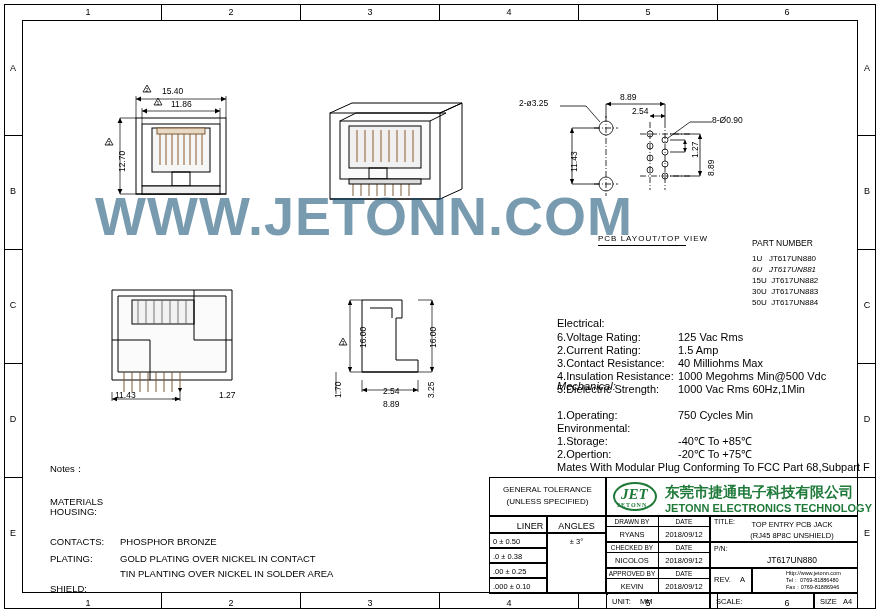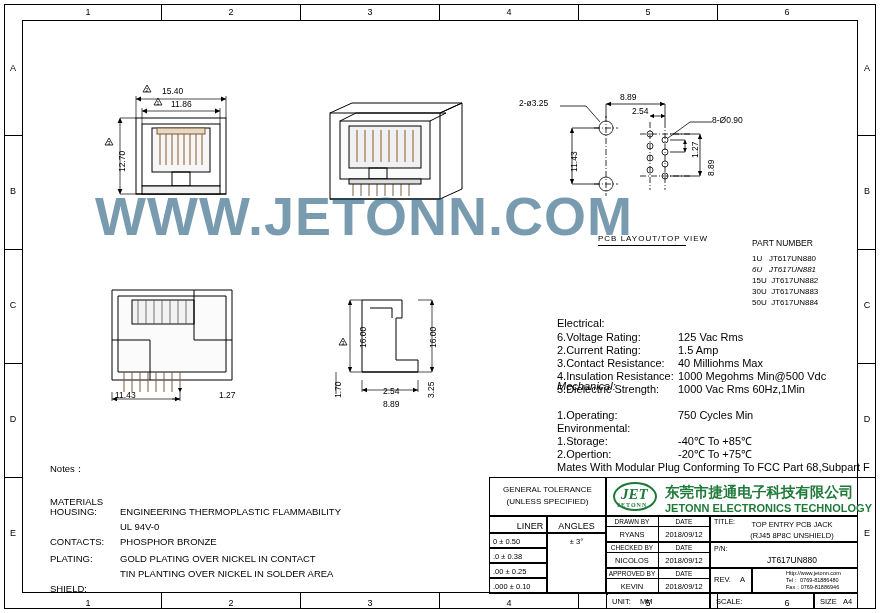--- a/index.html
+++ b/index.html
@@ -401,22 +401,20 @@
   <div class="spec" style="left:678px;top:435px;">-40℃ To +85℃</div>
   <div class="spec" style="left:557px;top:448px;">2.Opertion:</div>
   <div class="spec" style="left:678px;top:448px;">-20℃ To +75℃</div>
 
   <div class="spec" style="left:557px;top:461px;">Mates With Modular Plug Conforming To FCC Part 68,Subpart F</div>
 
   <div class="notes" style="left:50px;top:461px;">Notes：</div>
   <div class="notes" style="left:50px;top:482px;margin-top:12px;">MATERIALS</div>
 
   <div class="notes" style="left:50px;top:504px;">HOUSING:</div>
-  <div class="notes" style="left:120px;top:504px;">ENGINEERING THERMOPLASTIC FLAMMABILITY
-UL 94V-0</div>
 
   <div class="notes" style="left:50px;top:534px;">CONTACTS:</div>
   <div class="notes" style="left:120px;top:534px;">PHOSPHOR BRONZE</div>
 
   <div class="notes" style="left:50px;top:551px;">PLATING:</div>
   <div class="notes" style="left:120px;top:551px;">GOLD PLATING OVER NICKEL IN CONTACT
 TIN PLANTING OVER NICKEL IN SOLDER AREA</div>
 
   <div class="notes" style="left:50px;top:581px;">SHIELD:</div>
 

